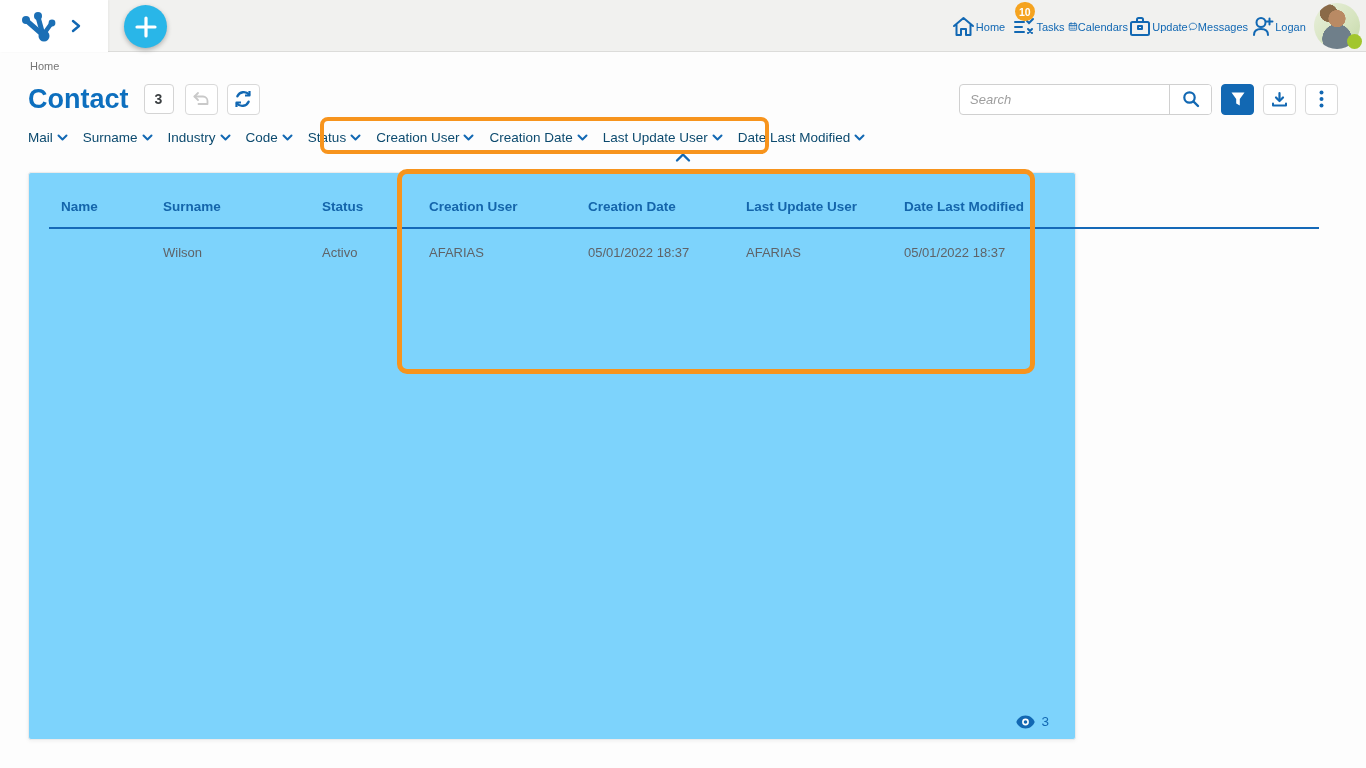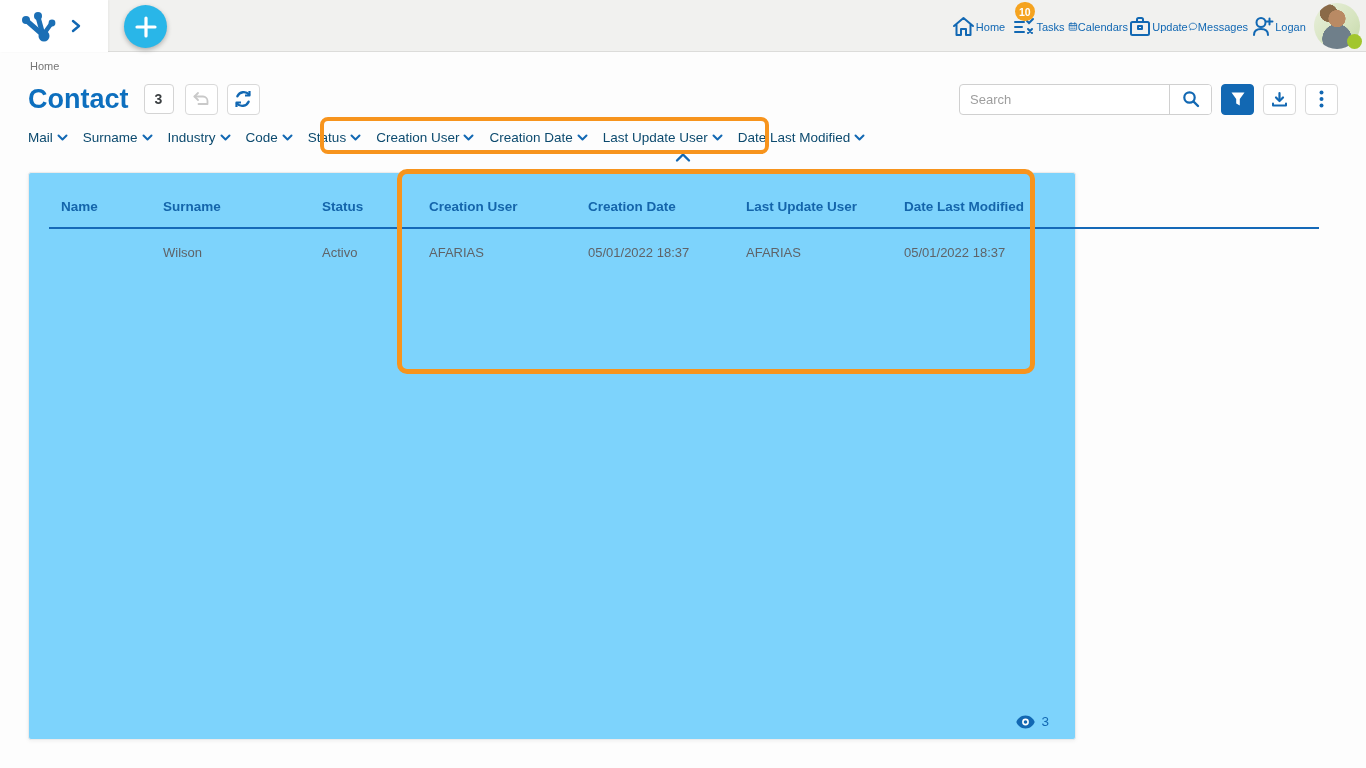--- a/index.html
+++ b/index.html
@@ -73,21 +73,21 @@
     background:#fff; display:flex; align-items:center; justify-content:center;
     cursor:pointer; margin-right:9px; padding:0;
   }
   .search-cluster { margin-left:auto; display:flex; align-items:center; }
   .search-box {
     width:253px; height:31px; border:1px solid #d0d0d0; border-radius:4px;
     background:#fff; display:flex; align-items:stretch; overflow:hidden;
   }
   .search-box input {
     flex:1; border:none; outline:none; padding:12px 10px; font-size:13px;
-    color:#555; font-family:"Liberation Sans", sans-serif; background:transparent;
+    color:#555; font-family:"Liberation Sans", sans-serif; background:transparent;font-style:italic;
   }
   .search-box input::placeholder { color:#9e9e9e; }
   .search-go {
     width:42px; border:none; border-left:1px solid #d0d0d0; background:#fff;
     display:flex; align-items:center; justify-content:center; cursor:pointer;
   }
   .square-btn {
     width:33px; height:31px; border-radius:4px; margin-left:9px; cursor:pointer;
     display:flex; align-items:center; justify-content:center; padding:0;
   }

